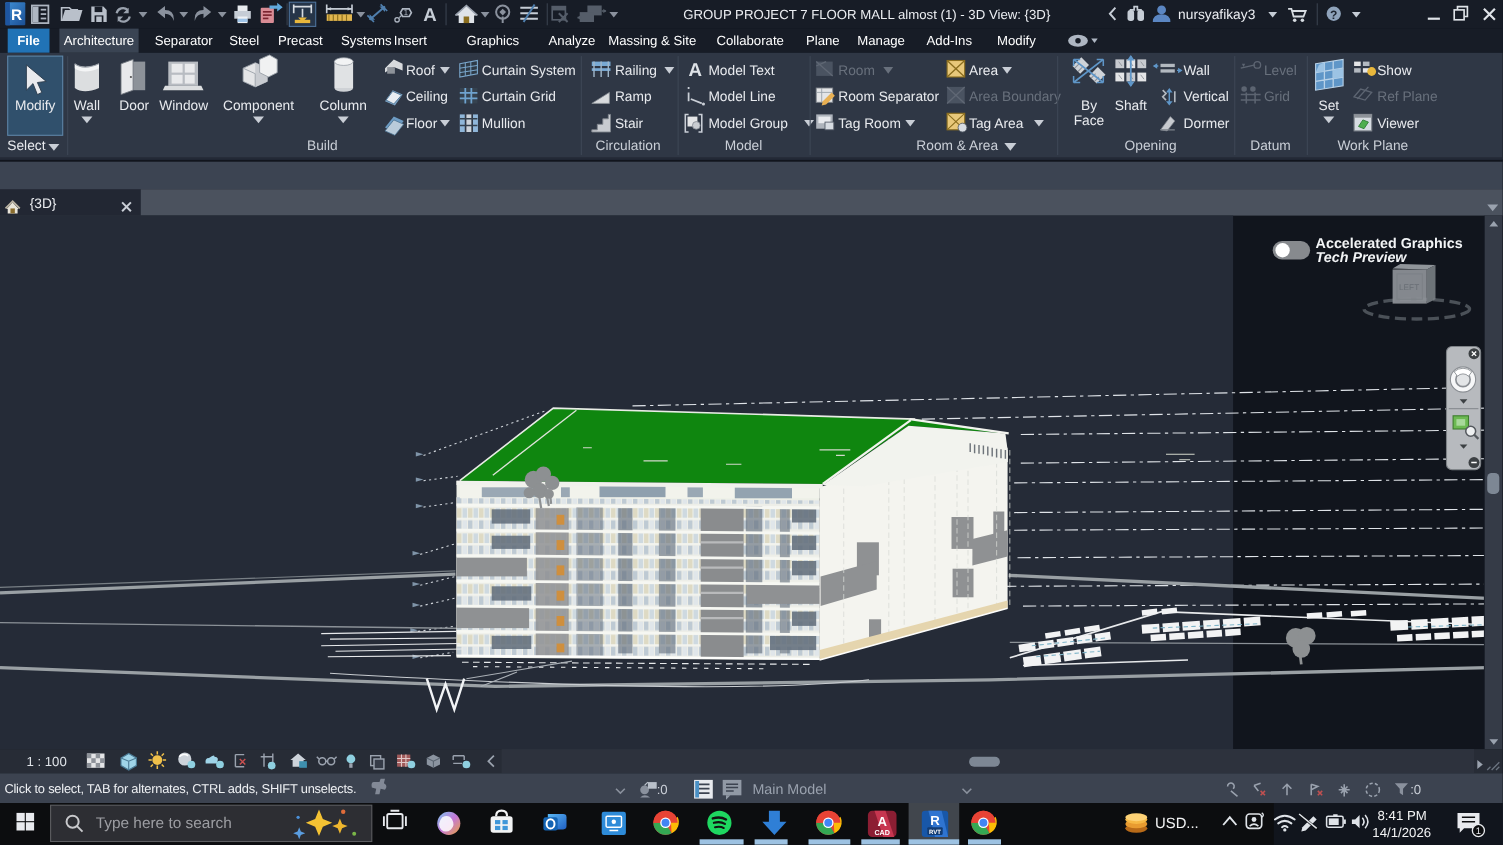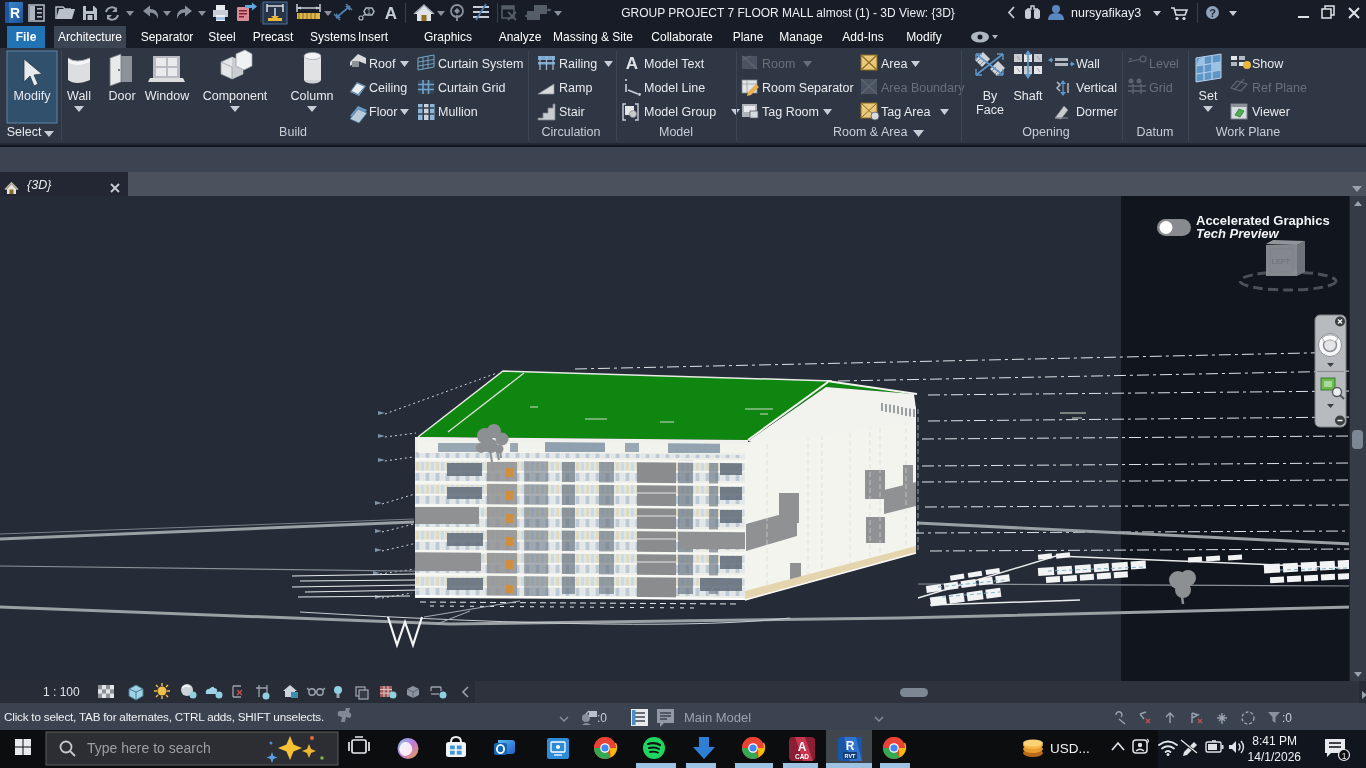--- a/index.html
+++ b/index.html
@@ -11,26 +11,26 @@
   #titlebar { left:0; top:0; width:1366px; height:26px; background:#171c26; }
   
   #tabrow { left:0; top:26px; width:1366px; height:22px; background:#171c26; }
   .rtab { position:absolute; top:0; height:22px; line-height:22px; color:#ffffff;
           font-size:12px; text-align:center; }
   
   #ribbon { left:0; top:48px; width:1366px; height:97px; background:#2f3745; border-bottom:2px solid #232936;}
   .grayed { color:#68707c !important; }
   
   #optbar { left:0; top:147px; width:1366px; height:25px; background:#3c4452; }
-  #viewtabs { left:0; top:172px; width:1366px; height:24px; background:#4b525e;font-style:italic; }
+  #viewtabs { left:0; top:172px; width:1366px; height:24px; background:#4b525e; }
   #vtab { position:absolute; left:0; top:0; width:128px; height:24px; background:#222733; }
   
   #canvas { left:0; top:196px; width:1121px; height:485px; background:#252b37; }
   
-  #vcbar { left:0; top:681px; width:1366px; height:22px; background:#272c36;padding-left:19px; }
+  #vcbar { left:0; top:681px; width:1366px; height:22px; background:#272c36; }
   
   #statusbar { left:0; top:703px; width:1366px; height:27px; background:#3c4350; }
   
   #taskbar { left:0; top:730px; width:1158px; height:38px; background:#0c0d0f; }
 </style>
 </head>
 <body>
 <div id="app">
   <div id="titlebar" class="abs">
     <svg width="1366" height="26" viewBox="0 0 1366 26">

